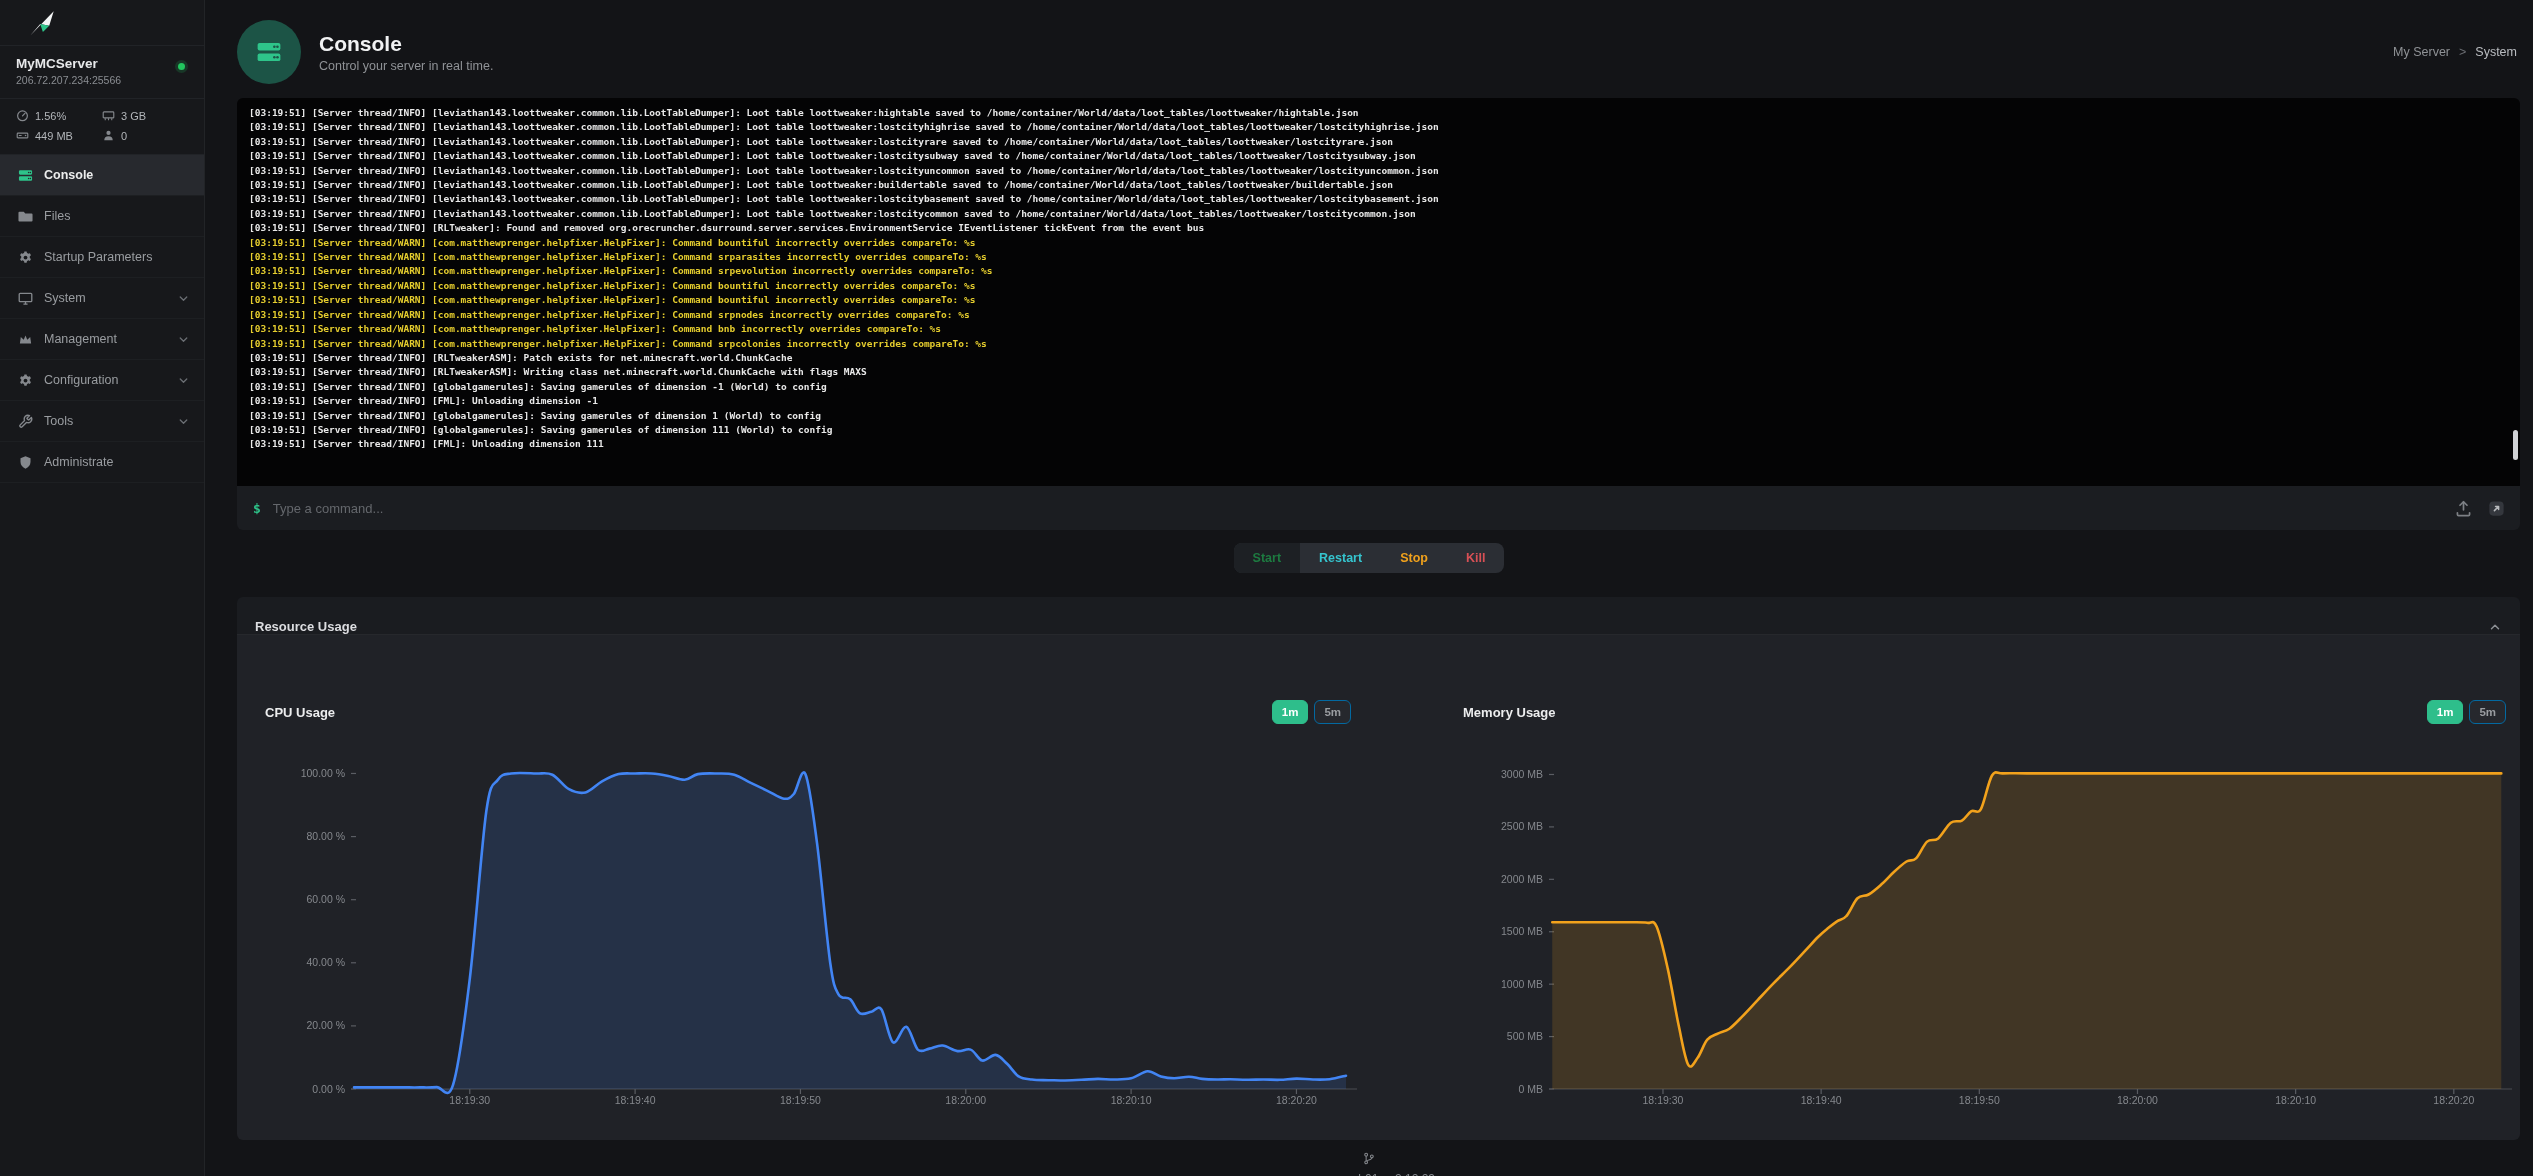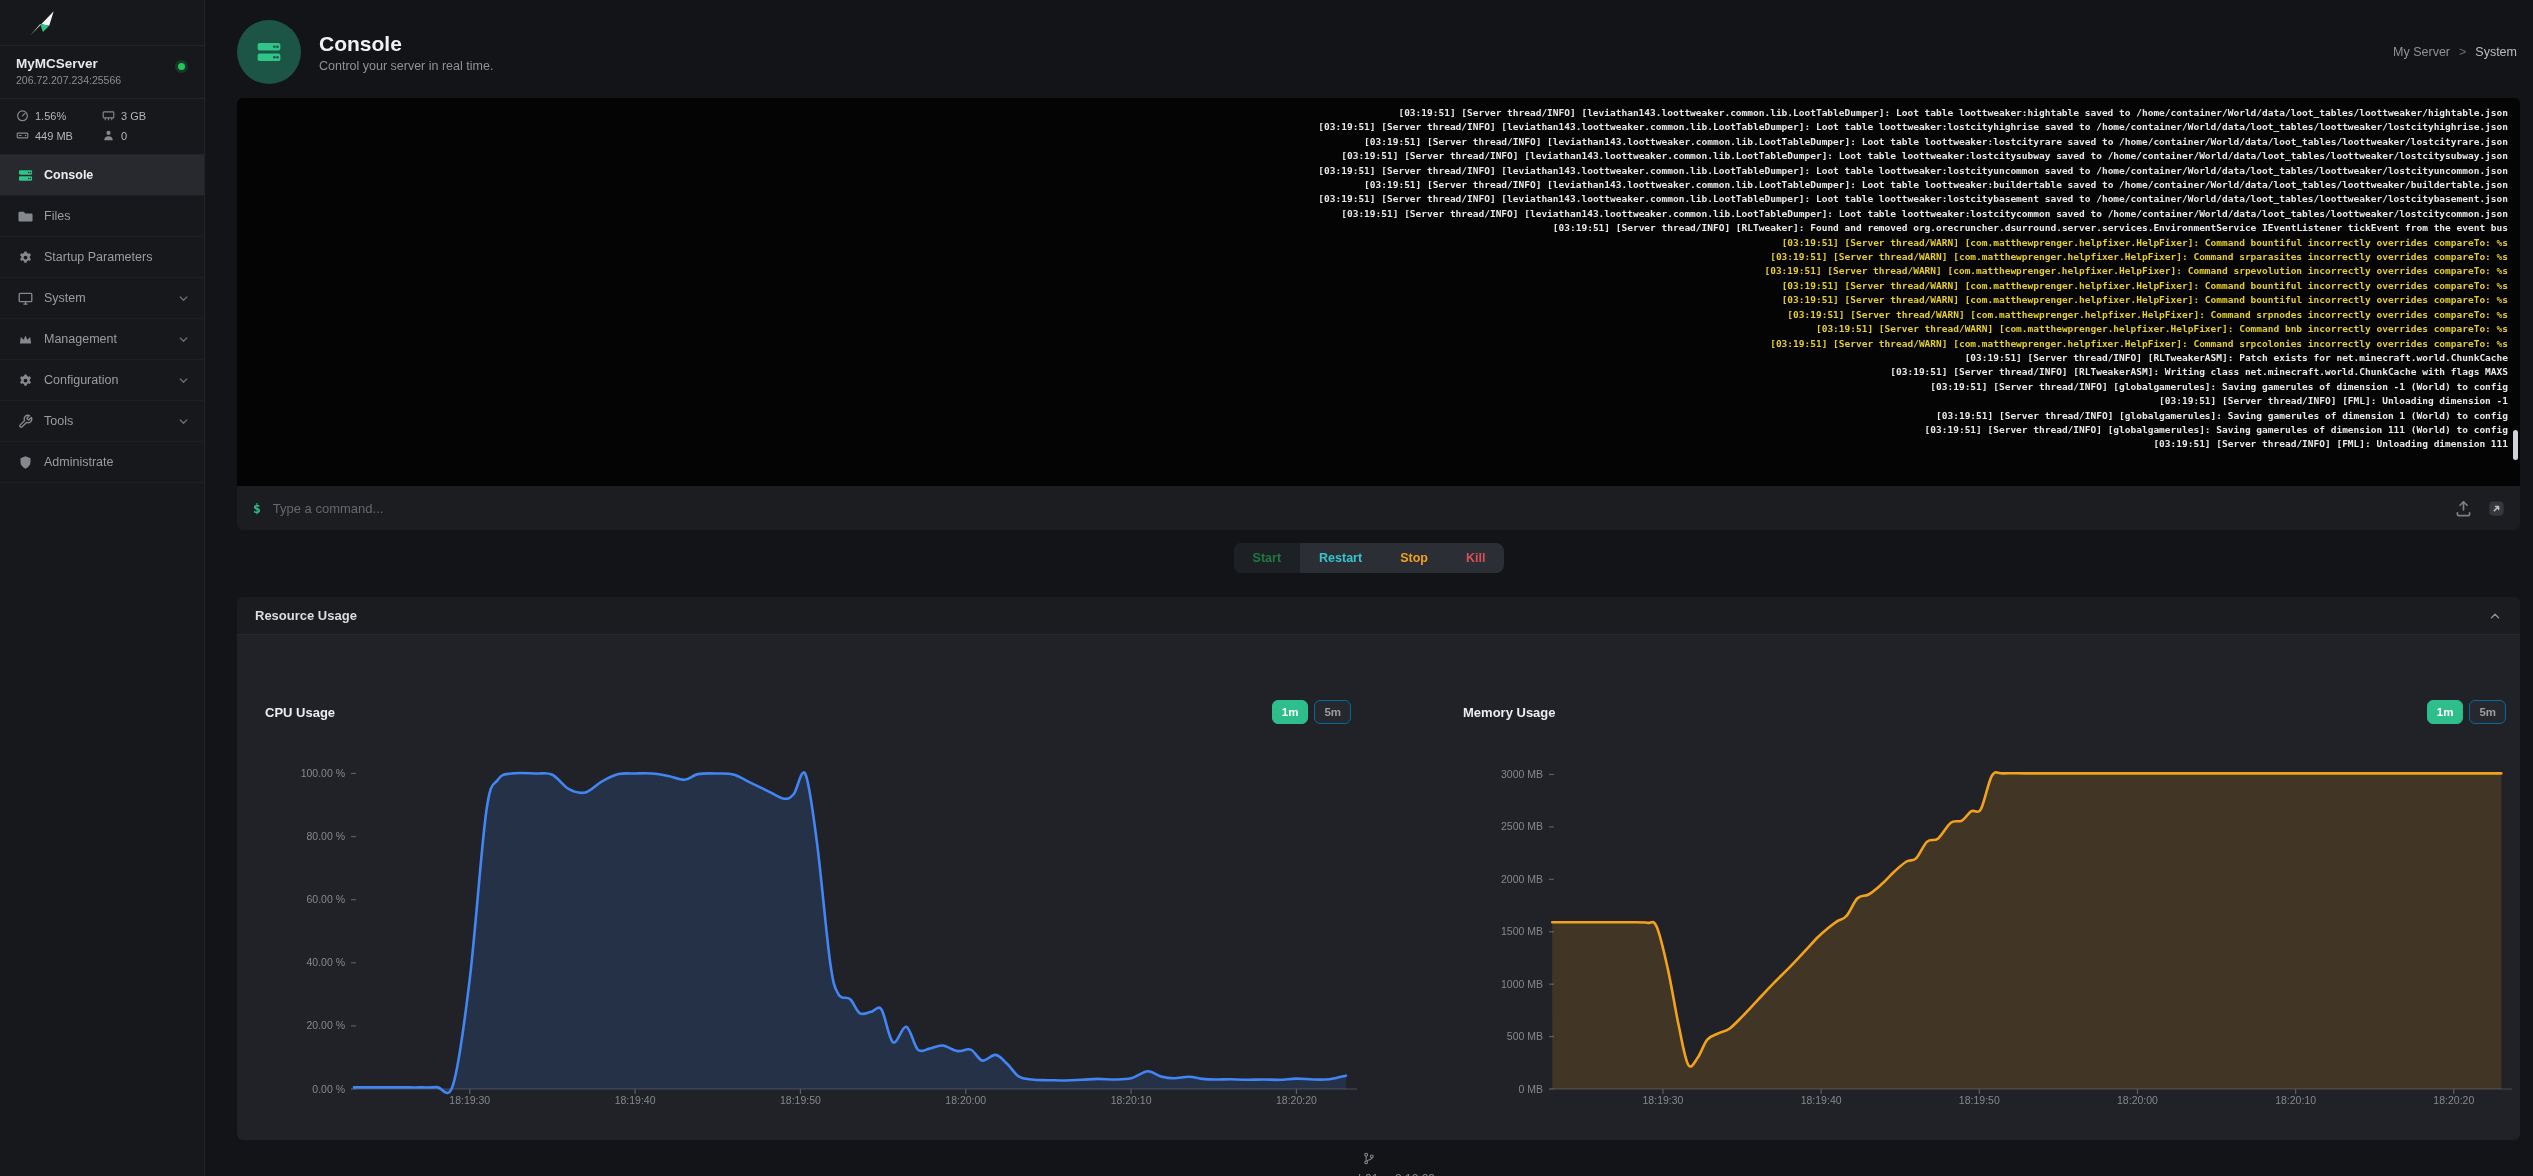--- a/index.html
+++ b/index.html
@@ -37,21 +37,21 @@
   .head-text { margin-left:18px; }
   .page-title { font-size:21px; font-weight:700; color:#f1f2f3; }
   .page-sub { font-size:12.5px; color:#8f9296; margin-top:3px; }
   .breadcrumb { margin-left:auto; font-size:12.5px; color:#8f9296; display:flex; gap:9px; align-items:center; }
   .breadcrumb .sep { color:#6b6e73; }
   .breadcrumb .current { color:#b9bcc0; }
 
   .console-card { margin:0 13px 0 32px; border-radius:6px; overflow:hidden; }
   .log-area { background:#040405; height:388px; padding:8px 12px; overflow:hidden; position:relative; }
   .log-line { font-family:"DejaVu Sans Mono",monospace; font-size:9.5px; line-height:14.4px;
-    font-weight:700; white-space:pre; color:#e9e9e9;text-align:right; }
+    font-weight:700; white-space:pre; color:#e9e9e9; }
   .log-line.warn { color:#e5cd2e; }
   .log-scrollthumb { position:absolute; right:2px; bottom:26px; width:5px; height:30px;
     background:#cfd1d4; border-radius:3px; }
   .cmd-bar { background:#1b1d21; height:44px; display:flex; align-items:center; padding:0 14px 0 16px; gap:12px; }
   .cmd-prompt { color:#2ec48a; font-family:"DejaVu Sans Mono",monospace; font-size:13px; font-weight:700; }
   .cmd-input { flex:1; background:transparent; border:none; outline:none; color:#d946ef;
     font-size:13px; font-family:"Liberation Sans","DejaVu Sans",sans-serif; }
   .cmd-input::placeholder { color:#64676c; }
   .cmd-icons { display:flex; align-items:center; gap:14px; color:#7d8085; }
   .cmd-icons .icon-btn { cursor:pointer; display:flex; }
@@ -60,21 +60,21 @@
   .power-group { display:inline-flex; border-radius:8px; overflow:hidden; background:#2b2e34; }
   .pbtn { font-size:12.5px; font-weight:700; padding:8px 19px; background:transparent;
     border:none; cursor:pointer; font-family:inherit; }
   .pbtn.start { background:#1d2024; color:#1d7a40; }
   .pbtn.restart { color:#35c5cf; }
   .pbtn.stop { color:#f0a11c; }
   .pbtn.kill { color:#d75055; }
 
   
   .resource-panel { margin:24px 13px 0 32px; border-radius:6px; overflow:hidden; }
-  .resource-head { background:#1a1c20; height:38px; display:flex; align-items:center;
+  .resource-head { background:#1a1c20; height:38px; display:flex; align-items:flex-end;
     padding:0 18px; font-size:13px; font-weight:600; color:#dcdde0; border-bottom:1px solid #26282c; }
   .resource-head .chev { margin-left:auto; color:#8a8d92; cursor:pointer; display:flex; }
   .resource-body { background:#202227; padding:28px 6px 34px 24px; display:flex; gap:100px; }
   .chart-card { flex:1; min-width:0;margin-top:37px; }
   .chart-card.cpu { flex-basis:51%; }
   .chart-card.mem { flex-basis:49%; }
   .chart-title-row { display:flex; align-items:center; padding-left:4px; }
   .chart-title { font-size:13px; font-weight:700; color:#ecedee; }
   .range-btns { margin-left:auto; display:flex; gap:6px; padding-right:8px; }
   .rbtn { font-size:11.5px; font-weight:600; padding:5px 9px; border-radius:6px; cursor:pointer;

